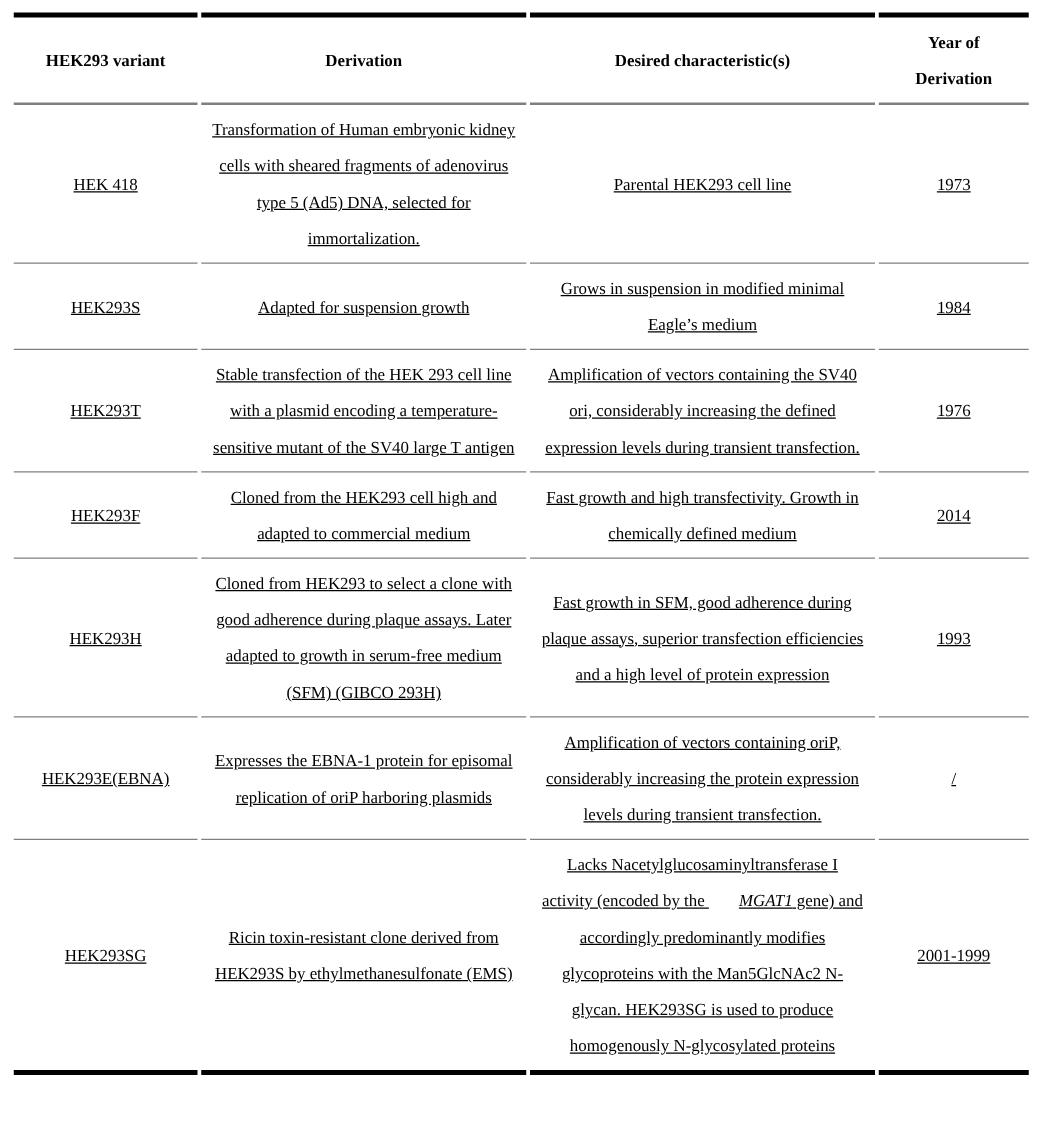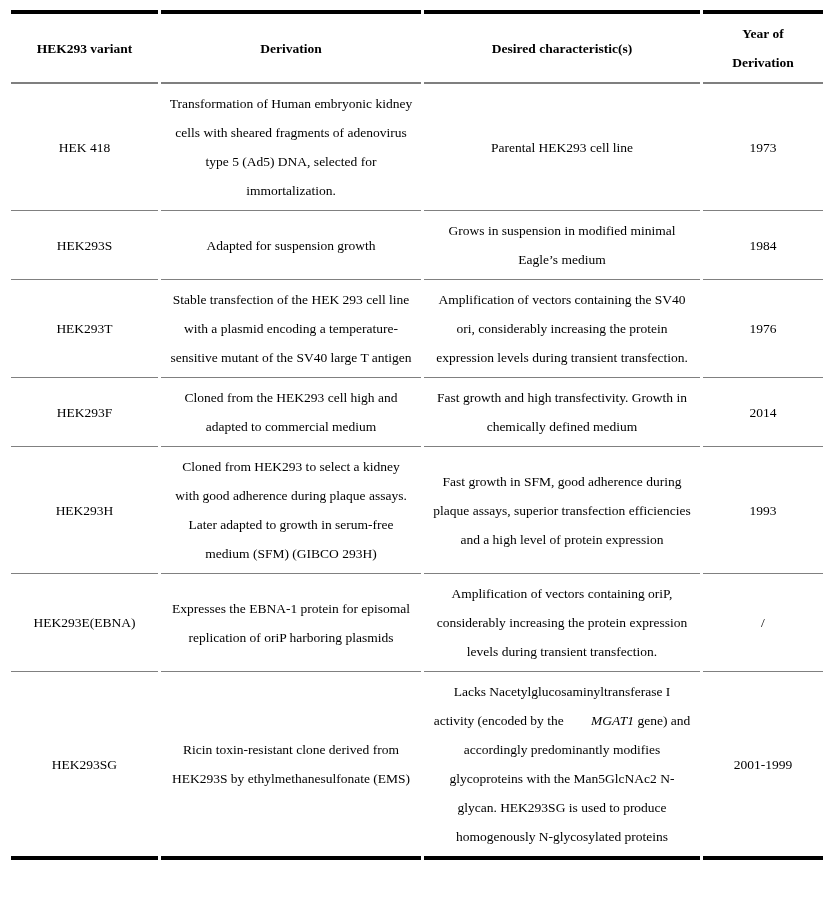--- a/index.html
+++ b/index.html
@@ -30,20 +30,21 @@
     word-wrap: break-word;
   }
   thead th {
     font-weight: bold;
     border-top: 4px solid #000000;
     border-bottom: 2.5px solid #7f7f7f;
   }
   tbody td {
     font-weight: normal;
     border-bottom: 1.5px solid #808080;
+    text-decoration: underline;
   }
   tbody tr:last-child td {
     border-bottom: 4px solid #000000;
   }
   .it {
     font-style: italic;
     margin-left: 24px;
   }
 </style>
 </head>
@@ -73,32 +74,32 @@
     </tr>
     <tr>
       <td>HEK293S</td>
       <td>Adapted for suspension growth</td>
       <td>Grows in suspension in modified minimal Eagle’s medium</td>
       <td>1984</td>
     </tr>
     <tr>
       <td>HEK293T</td>
       <td>Stable transfection of the HEK 293 cell line with a plasmid encoding a temperature-sensitive mutant of the SV40 large T antigen</td>
-      <td>Amplification of vectors containing the SV40 ori, considerably increasing the protein expression levels during transient transfection.</td>
+      <td>Amplification of vectors containing the SV40 ori, considerably increasing the defined expression levels during transient transfection.</td>
       <td>1976</td>
     </tr>
     <tr>
       <td>HEK293F</td>
       <td>Cloned from the HEK293 cell high and adapted to commercial medium</td>
       <td>Fast growth and high transfectivity. Growth in chemically defined medium</td>
       <td>2014</td>
     </tr>
     <tr>
       <td>HEK293H</td>
-      <td>Cloned from HEK293 to select a kidney with good adherence during plaque assays. Later adapted to growth in serum-free medium (SFM) (GIBCO 293H)</td>
+      <td>Cloned from HEK293 to select a clone with good adherence during plaque assays. Later adapted to growth in serum-free medium (SFM) (GIBCO 293H)</td>
       <td>Fast growth in SFM, good adherence during plaque assays, superior transfection efficiencies and a high level of protein expression</td>
       <td>1993</td>
     </tr>
     <tr>
       <td>HEK293E(EBNA)</td>
       <td>Expresses the EBNA-1 protein for episomal replication of oriP harboring plasmids</td>
       <td>Amplification of vectors containing oriP, considerably increasing the protein expression levels during transient transfection.</td>
       <td>/</td>
     </tr>
     <tr>

